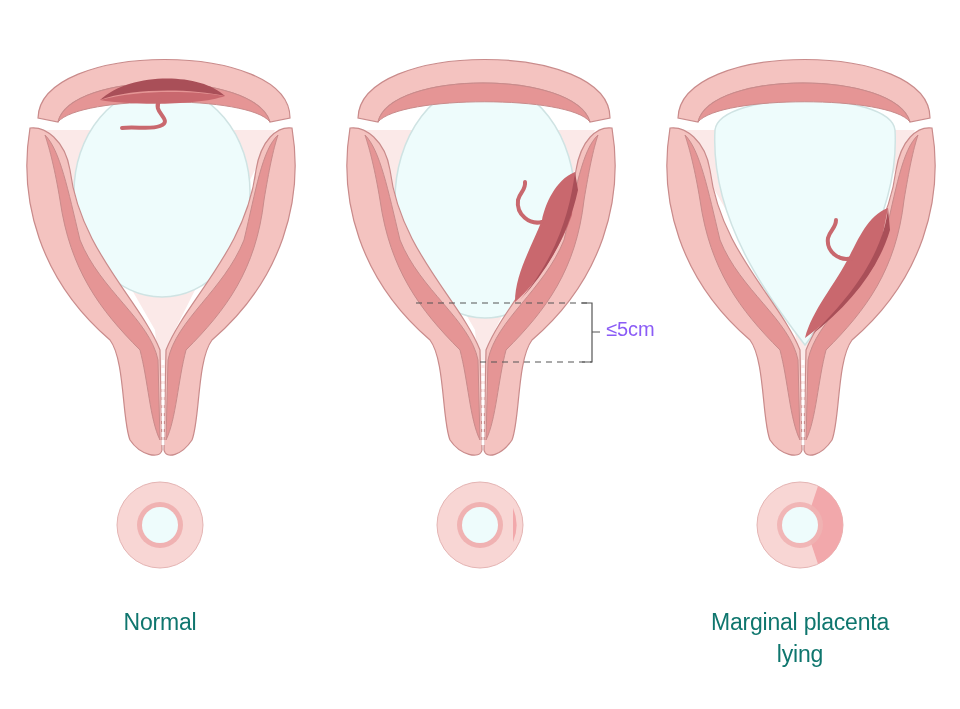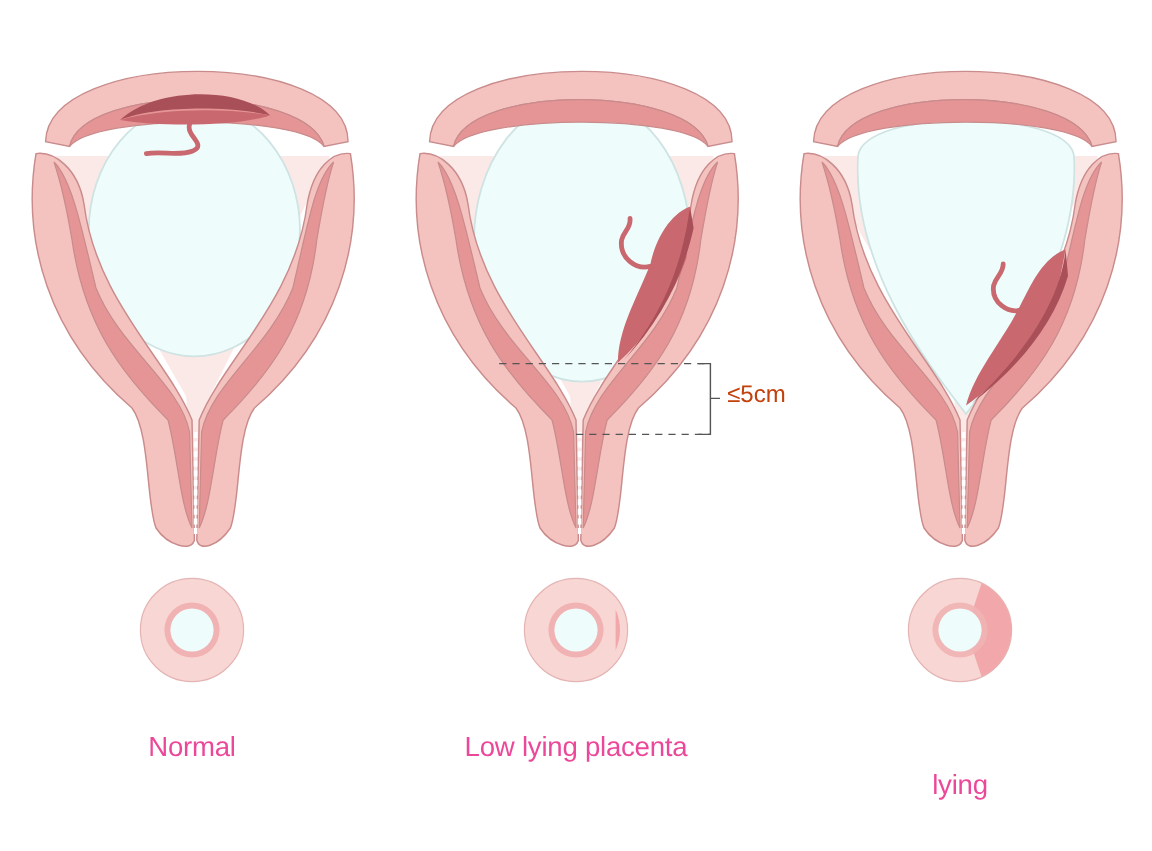--- a/index.html
+++ b/index.html
@@ -1,20 +1,20 @@
 <!DOCTYPE html>
 <html><head>
 <meta charset="utf-8">
 <style>
   html,body{margin:0;padding:0;background:#ffffff;}
   body{width:960px;height:709px;position:relative;overflow:hidden;font-family:"Liberation Sans",sans-serif;}
   .panel{position:absolute;top:0;width:320px;height:709px;}
   .panel svg{position:absolute;left:0;top:0;}
-  .caption{position:absolute;top:606px;width:320px;text-align:center;font-size:23px;line-height:32px;color:#ec4899;font-family:"Liberation Sans",sans-serif;font-weight:normal;letter-spacing:-0.2px;}
-  .measure-label{position:absolute;left:606px;top:318px;font-size:20px;color:#c2410c;font-family:"Liberation Sans",sans-serif;}
+  .caption{position:absolute;top:606px;width:320px;text-align:center;font-size:23px;line-height:32px;color:#0f766e;font-family:"Liberation Sans",sans-serif;font-weight:normal;letter-spacing:-0.2px;}
+  .measure-label{position:absolute;left:606px;top:318px;font-size:20px;color:#8b5cf6;font-family:"Liberation Sans",sans-serif;}
 </style>
 </head>
 <body>
 
 <div class="panel" style="left:0">
   <svg width="320" height="600" viewBox="0 0 320 600">
 
     <path d="M40 130 L275 130 L175 330 L165 440 L155 330 Z" fill="#fbe9e8"></path>
 
     <ellipse cx="162" cy="192" rx="88" ry="105" fill="#eefcfc" stroke="#cfe3e3" stroke-width="1.5"></ellipse>
@@ -65,21 +65,20 @@
     <line x1="96" y1="303" x2="272" y2="303" stroke="#555555" stroke-width="1.2" stroke-dasharray="6 5"></line>
     <line x1="160" y1="362" x2="272" y2="362" stroke="#555555" stroke-width="1.2" stroke-dasharray="6 5"></line>
     <path d="M262 303 L272 303 L272 362 L262 362 M272 332 L280 332" fill="none" stroke="#555555" stroke-width="1.2"></path>
   </svg>
   <svg width="320" height="120" viewBox="0 0 320 120" style="top:480px">
     <circle cx="160" cy="45" r="43" fill="#f8d6d4" stroke="#e4b4b3" stroke-width="1"></circle>
     <path d="M193 28 A43 43 0 0 1 193 62 Z" fill="#f2a8ab"></path>
     <circle cx="160" cy="45" r="23" fill="#f0b2b2"></circle>
     <circle cx="160" cy="45" r="18" fill="#eefcfc"></circle>
   </svg>
-  <div class="caption">Low lying placenta</div>
 </div>
 
 <div class="measure-label">≤5cm</div>
 
 <div class="panel" style="left:640px">
   <svg width="320" height="600" viewBox="0 0 320 600">
     <path d="M40 130 L275 130 L175 330 L165 440 L155 330 Z" fill="#fbe9e8"></path>
     <path d="M75 130 C80 90,250 90,255 130 C260 220,200 300,165 345 C130 300,70 220,75 130 Z" fill="#eefcfc" stroke="#cfe3e3" stroke-width="1.5"></path>
     <path d="M38 118 C40 40,290 40,290 118 L270 122 C255 70,70 70,58 122 Z" fill="#f4c3c0" stroke="#c98b8b" stroke-width="1.2"></path>
     <path d="M58 122 C70 70,255 70,270 122 C250 95,80 95,58 122 Z" fill="#e59595" stroke="#c98b8b" stroke-width="1"></path>
@@ -95,16 +94,16 @@
     <path d="M212 258 C200 262,186 252,188 238 C190 230,196 228,196 220" fill="none" stroke="#c9686e" stroke-width="4" stroke-linecap="round"></path>
     <path d="M163 360 L163 448" stroke="#ffffff" stroke-width="3" stroke-dasharray="5 3"></path>
   </svg>
   <svg width="320" height="120" viewBox="0 0 320 120" style="top:480px">
     <circle cx="160" cy="45" r="43" fill="#f8d6d4" stroke="#e4b4b3" stroke-width="1"></circle>
     <path d="M178 6 A43 43 0 0 1 178 84 L170 60 A18 18 0 0 0 170 30 Z" fill="#f2a8ab"></path>
     <circle cx="160" cy="45" r="23" fill="#f0b2b2" opacity="0.9"></circle>
     <circle cx="160" cy="45" r="18" fill="#eefcfc"></circle>
   </svg>
   <div class="caption">
-    <br>
+    <span>Marginal placenta</span><br>
     <span>lying</span>
   </div>
 </div>
 
 </body></html>

